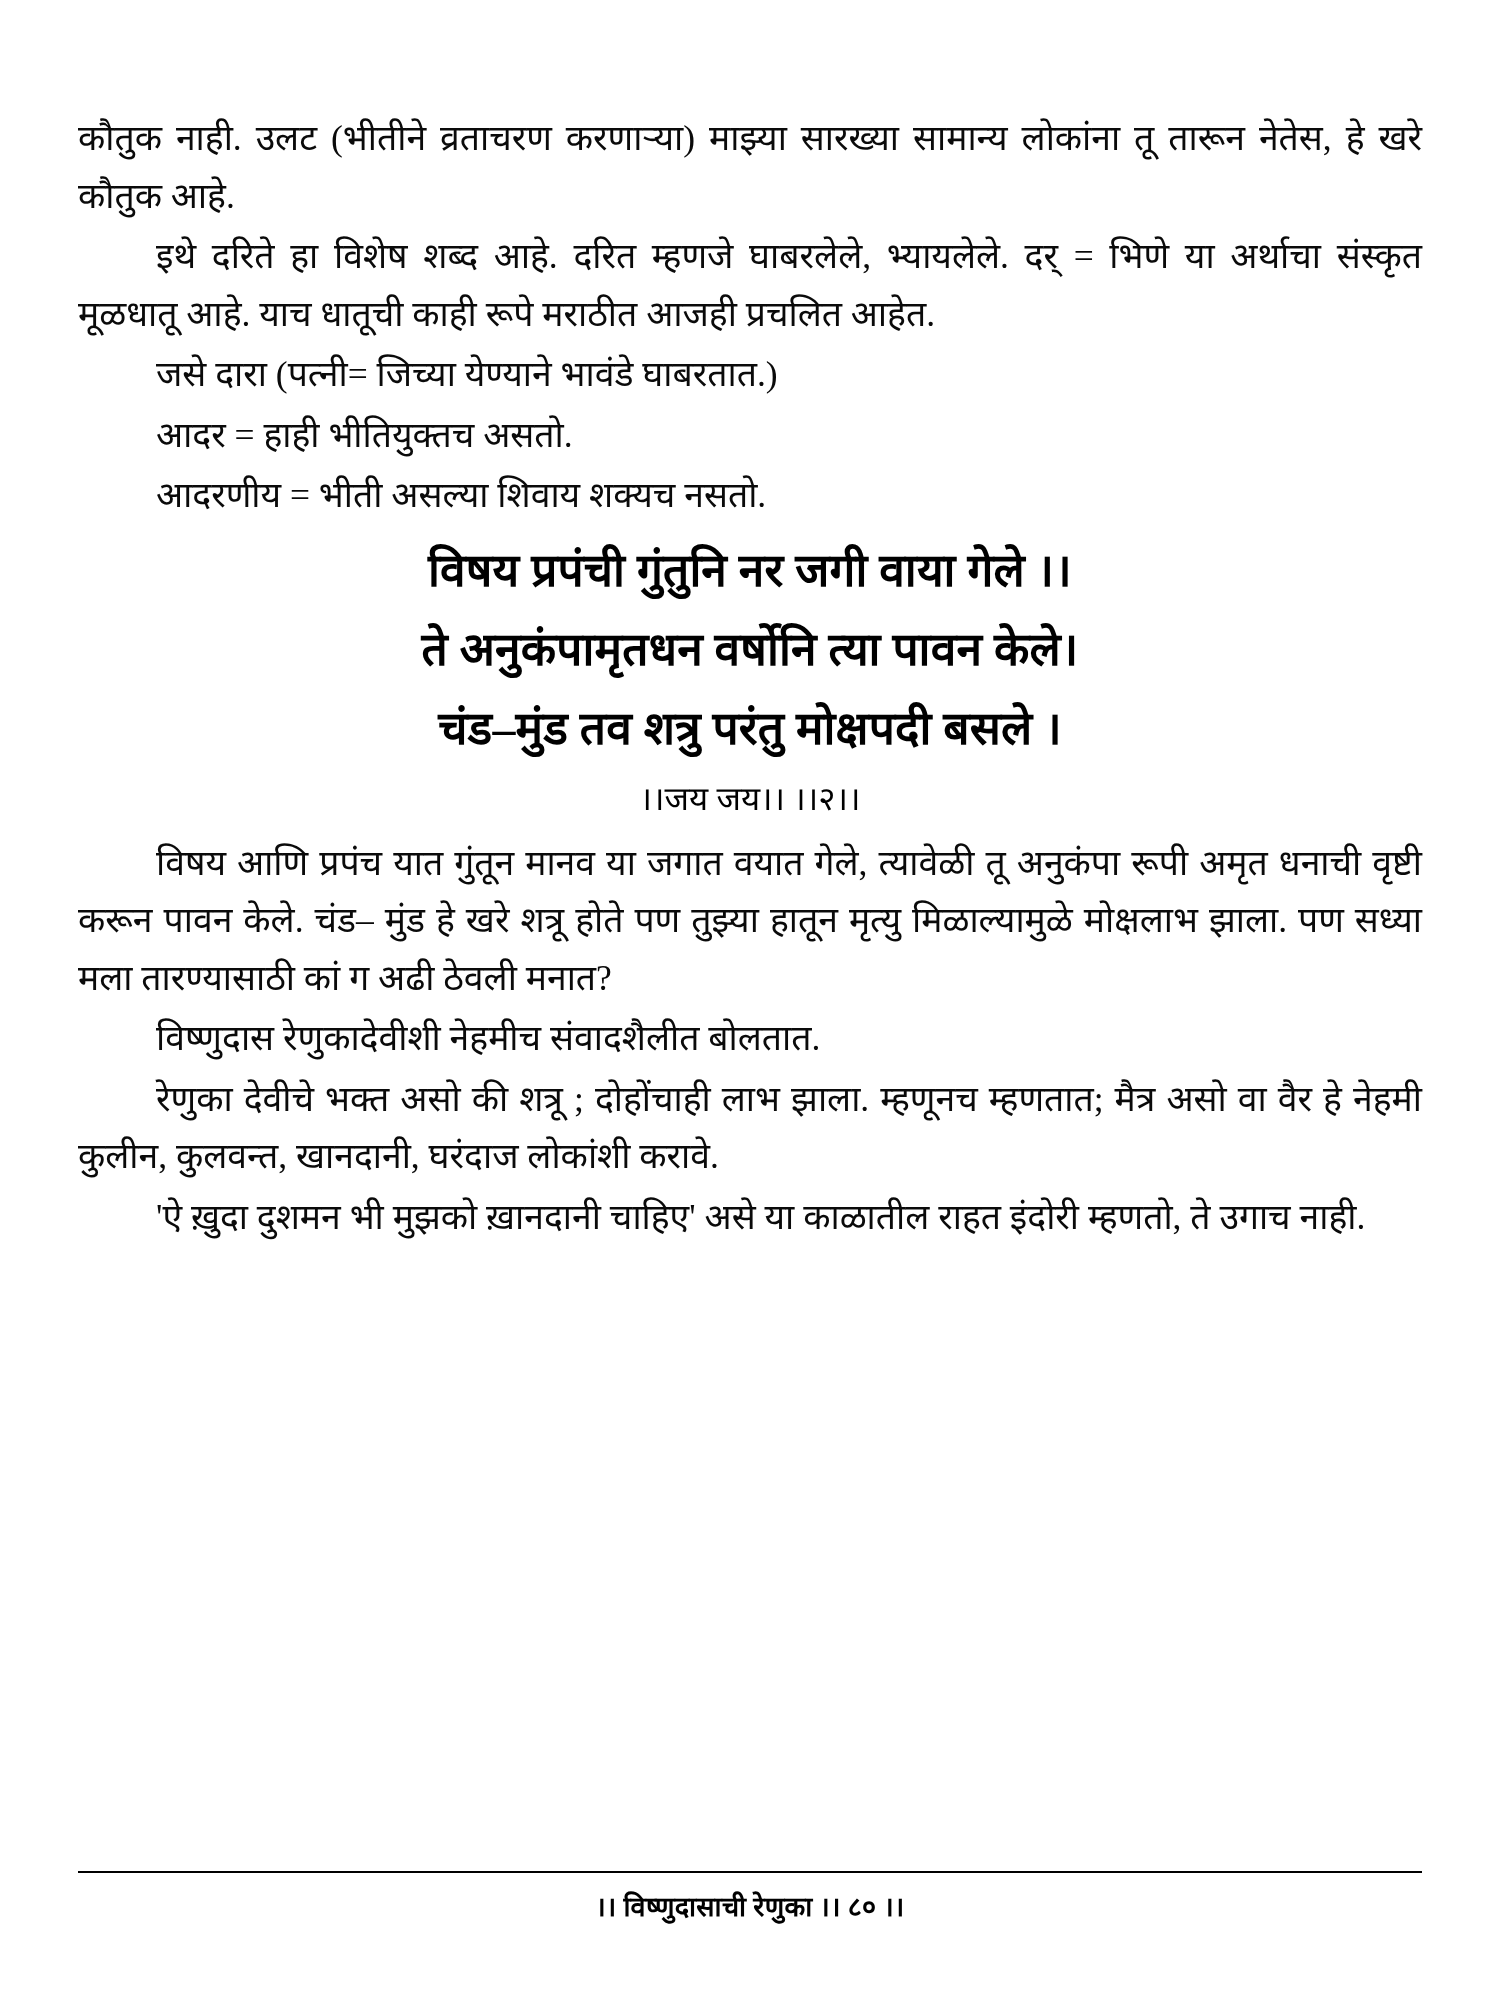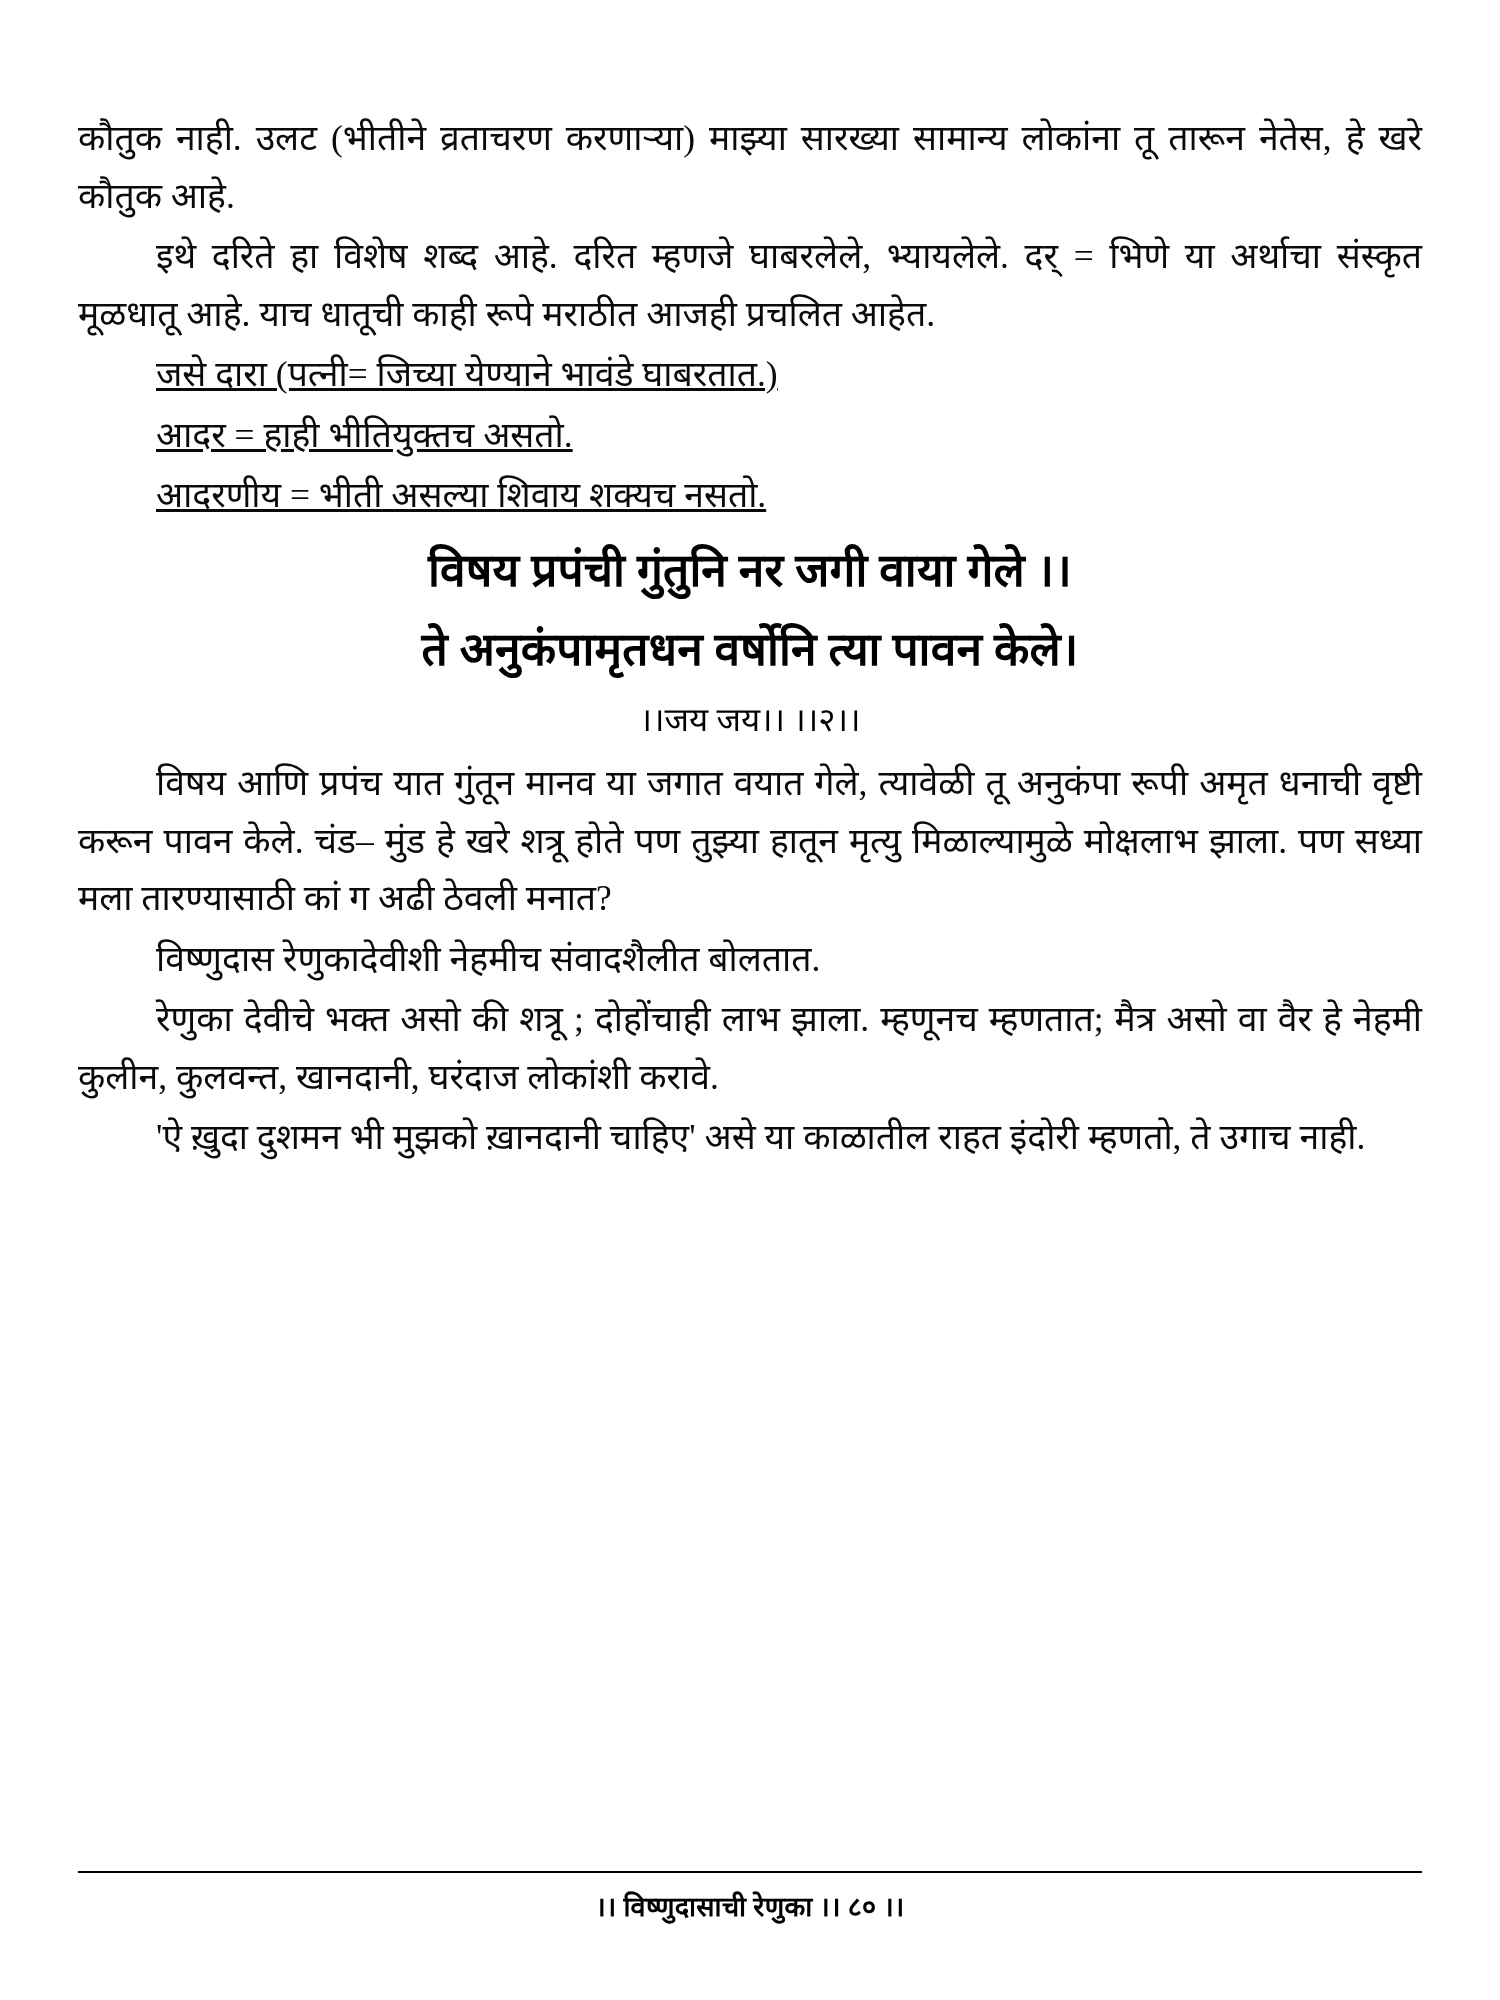--- a/index.html
+++ b/index.html
@@ -37,21 +37,20 @@
   .para.no-indent {
     text-indent: 0;
   }
   .sub-line {
     margin: 0 0 3px 0;
     padding-left: 78px;
     font-family: "Liberation Serif", serif;
     font-size: 35.5px;
     line-height: 1.62;
     color: #0a0a0a;
-    text-decoration: underline;
   }
   .verse-block {
     margin: 6px 0 4px 0;
   }
   .verse-line {
     text-align: center;
     font-family: "Liberation Serif", serif;
     font-weight: bold;
     font-size: 46px;
     line-height: 1.72;
@@ -98,20 +97,21 @@
 
     <p class="para">इथे दरिते हा विशेष शब्द आहे. दरित म्हणजे घाबरलेले, भ्यायलेले. दर् = भिणे या अर्थाचा संस्कृत मूळधातू आहे. याच धातूची काही रूपे मराठीत आजही प्रचलित आहेत.</p>
 
     <div class="sub-line">जसे दारा (पत्नी= जिच्या येण्याने भावंडे घाबरतात.)</div>
     <div class="sub-line">आदर = हाही भीतियुक्तच असतो.</div>
     <div class="sub-line">आदरणीय = भीती असल्या शिवाय शक्यच नसतो.</div>
 
     <div class="verse-block">
       <div class="verse-line">विषय प्रपंची गुंतुनि नर जगी वाया गेले ।।</div>
       <div class="verse-line">ते अनुकंपामृतधन वर्षोनि त्या पावन केले।</div>
+      <div class="verse-line">चंड–मुंड तव शत्रु परंतु मोक्षपदी बसले ।</div>
       <div class="verse-refrain">।।जय जय।। ।।२।।</div>
     </div>
 
     <p class="para">विषय आणि प्रपंच यात गुंतून मानव  या जगात वयात गेले, त्यावेळी तू अनुकंपा रूपी अमृत धनाची वृष्टी करून पावन केले. चंड– मुंड हे खरे शत्रू होते पण तुझ्या हातून मृत्यु मिळाल्यामुळे मोक्षलाभ झाला. पण सध्या मला तारण्यासाठी कां ग अढी ठेवली मनात?</p>
     <p class="para">विष्णुदास रेणुकादेवीशी नेहमीच संवादशैलीत बोलतात.</p>
     <p class="para">रेणुका देवीचे भक्त असो की शत्रू ; दोहोंचाही लाभ झाला. म्हणूनच म्हणतात; मैत्र असो वा वैर हे नेहमी कुलीन, कुलवन्त, खानदानी, घरंदाज लोकांशी करावे.</p>
     <p class="para">'ऐ ख़ुदा दुशमन भी मुझको ख़ानदानी चाहिए' असे या काळातील राहत इंदोरी म्हणतो, ते उगाच नाही.</p>
 
   </div>
 

